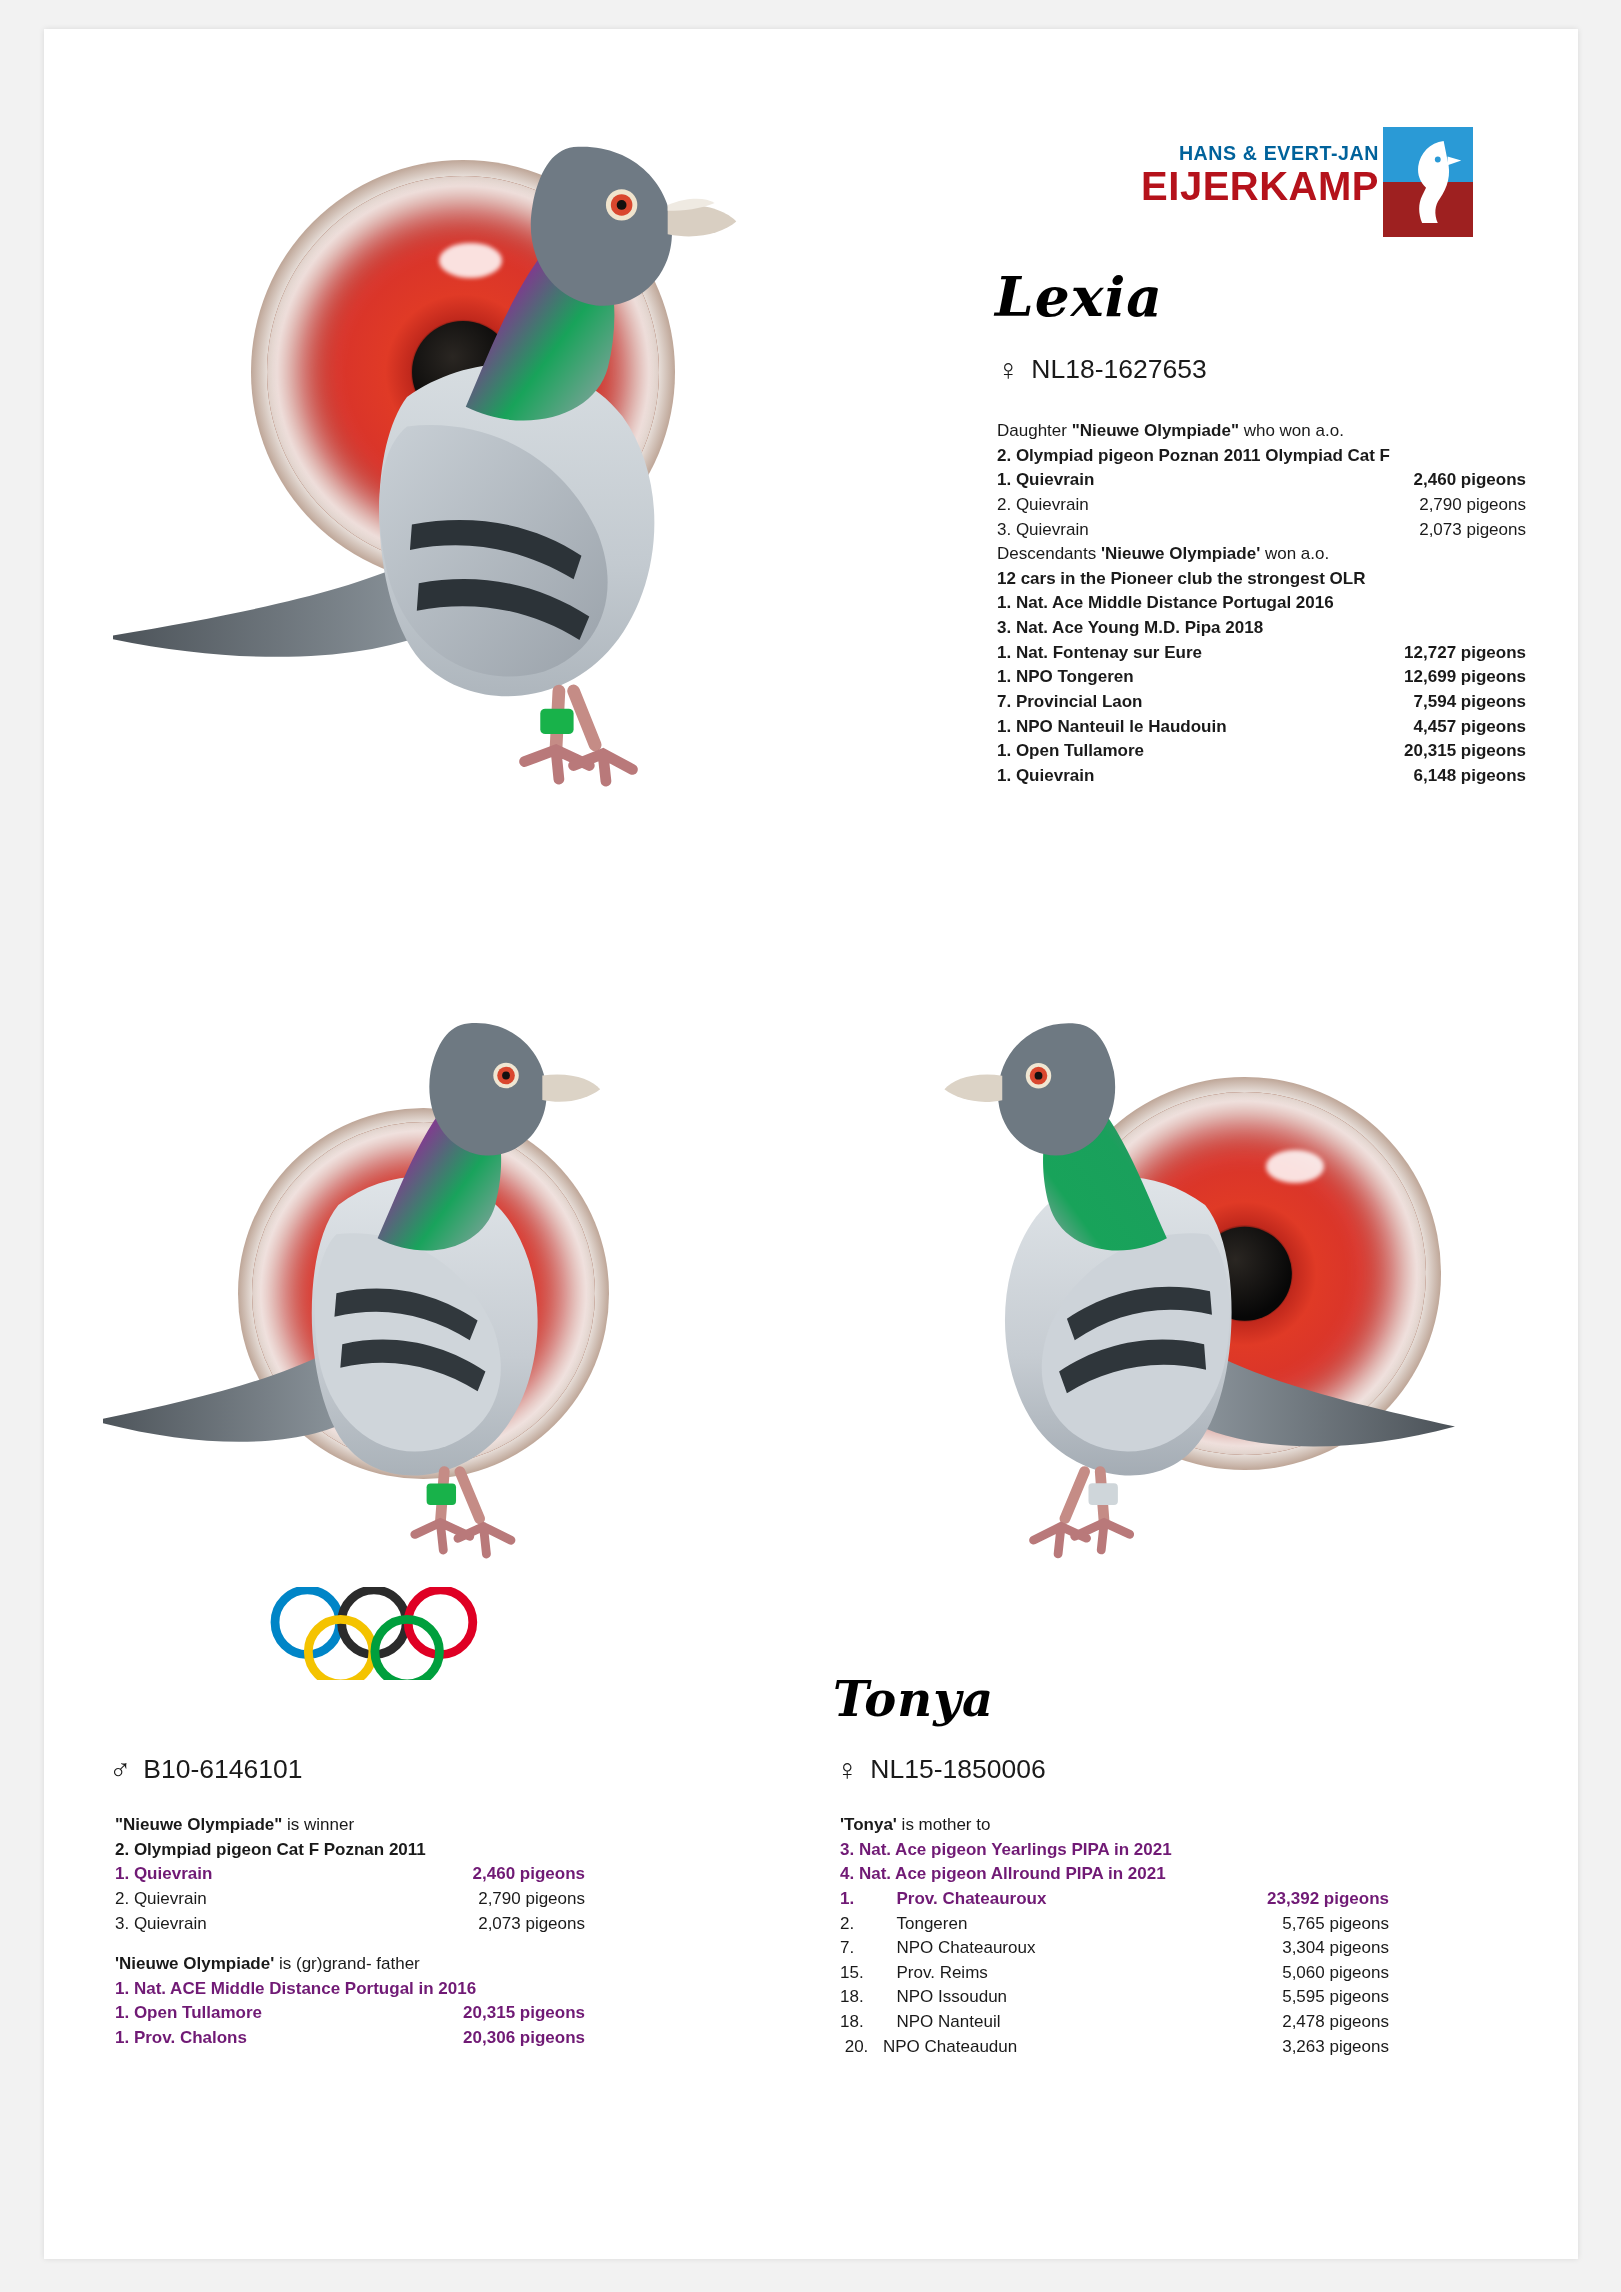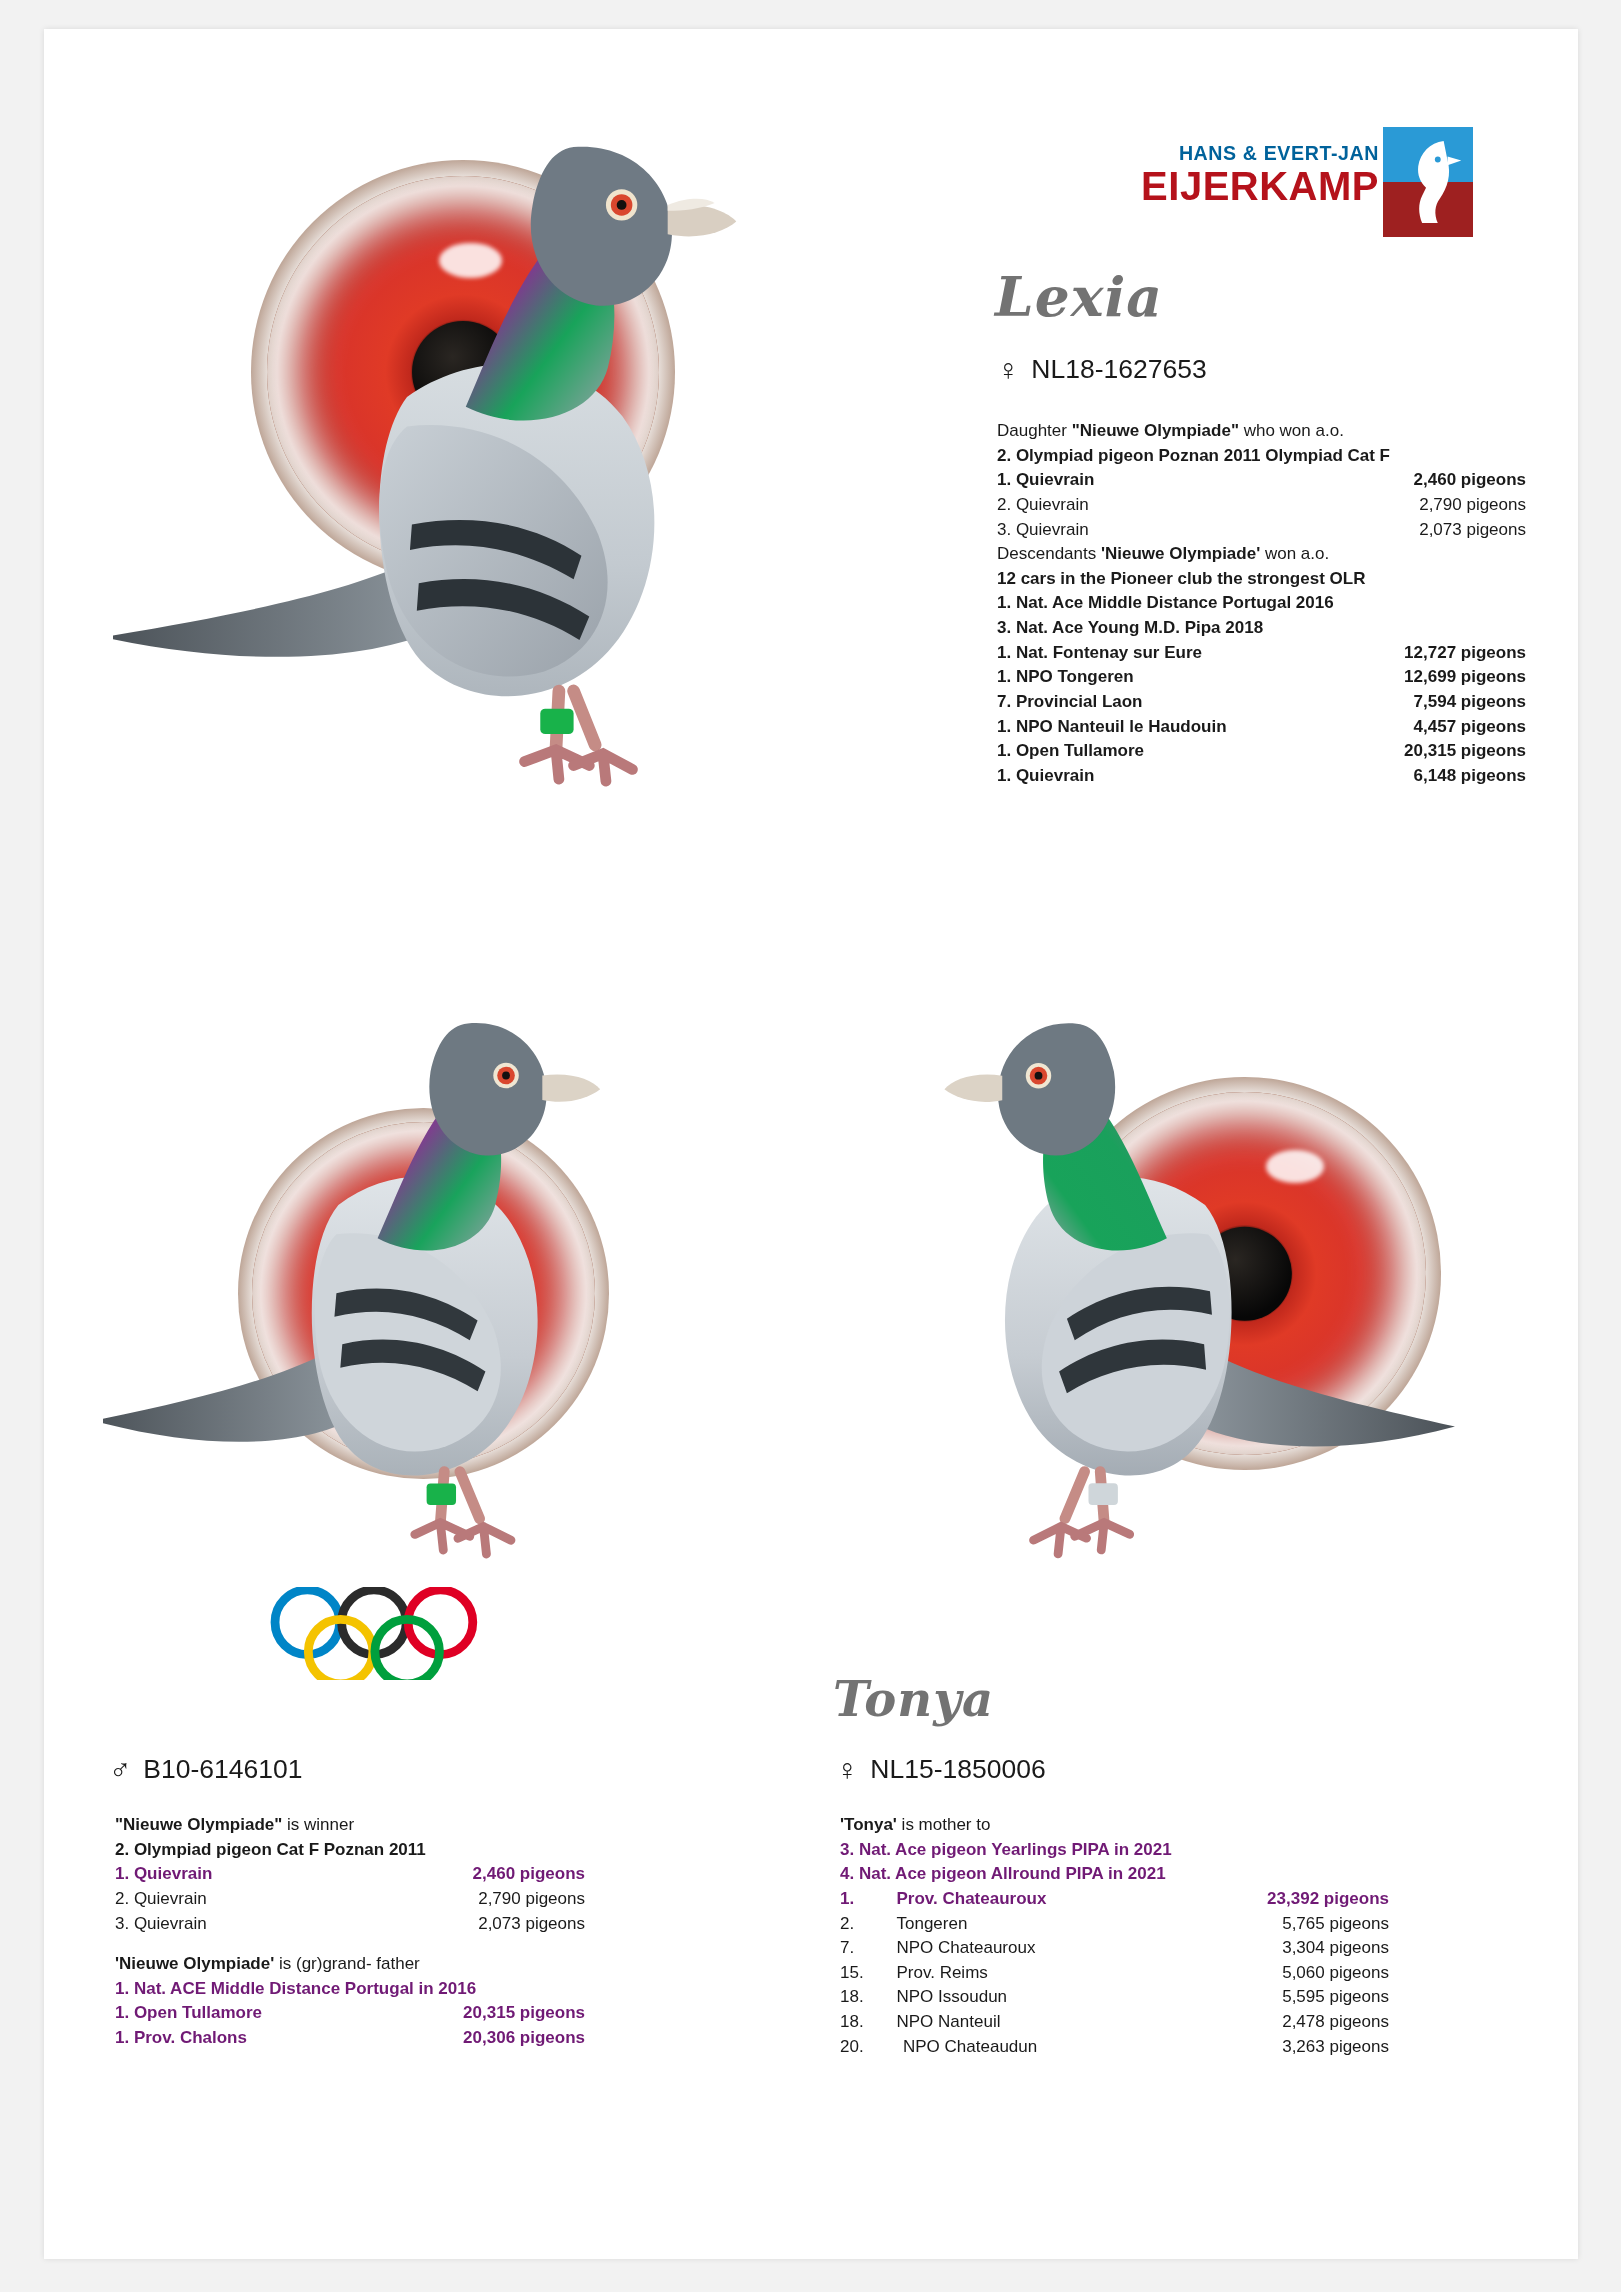--- a/index.html
+++ b/index.html
@@ -85,21 +85,21 @@
     background: radial-gradient(circle at 50% 50%, rgba(255,255,255,0) 62%, rgba(120,70,40,0.55) 72%, rgba(90,55,30,0.25) 80%, rgba(255,255,255,0) 88%);
   }
 
   .bird { position:absolute; }
 
   
   .script-name {
     font-family: "DejaVu Serif", serif;
     font-style: italic;
     font-weight: bold;
-    color: #737373;
+    color: #000000;
     letter-spacing: 1px;
   }
   .ringline {
     display:flex; align-items:center; gap:11.8px;
     font-size: 26.5px; color:#1a1a1a;
   }
   .gender {
     font-size: 30px; color:#1a1a1a; line-height:1;
   }
 
@@ -509,21 +509,21 @@
       <span class="right">5,595 pigeons</span>
     </div>
     <div class="row">
       <span class="left" style="display:flex; gap:23.5px;">
         <span style="display:inline-block; width:33px;">18.</span>
         <span>NPO Nanteuil</span>
       </span>
       <span class="right">2,478 pigeons</span>
     </div>
     <div class="row">
-      <span class="left" style="display:flex; gap:30px;">
+      <span class="left" style="display:flex; gap:10px;text-align:center;">
         <span style="display:inline-block; width:33px;">20.</span>
         <span>NPO Chateaudun</span>
       </span>
       <span class="right">3,263 pigeons</span>
     </div>
   </div>
 
 </div>
 
 

